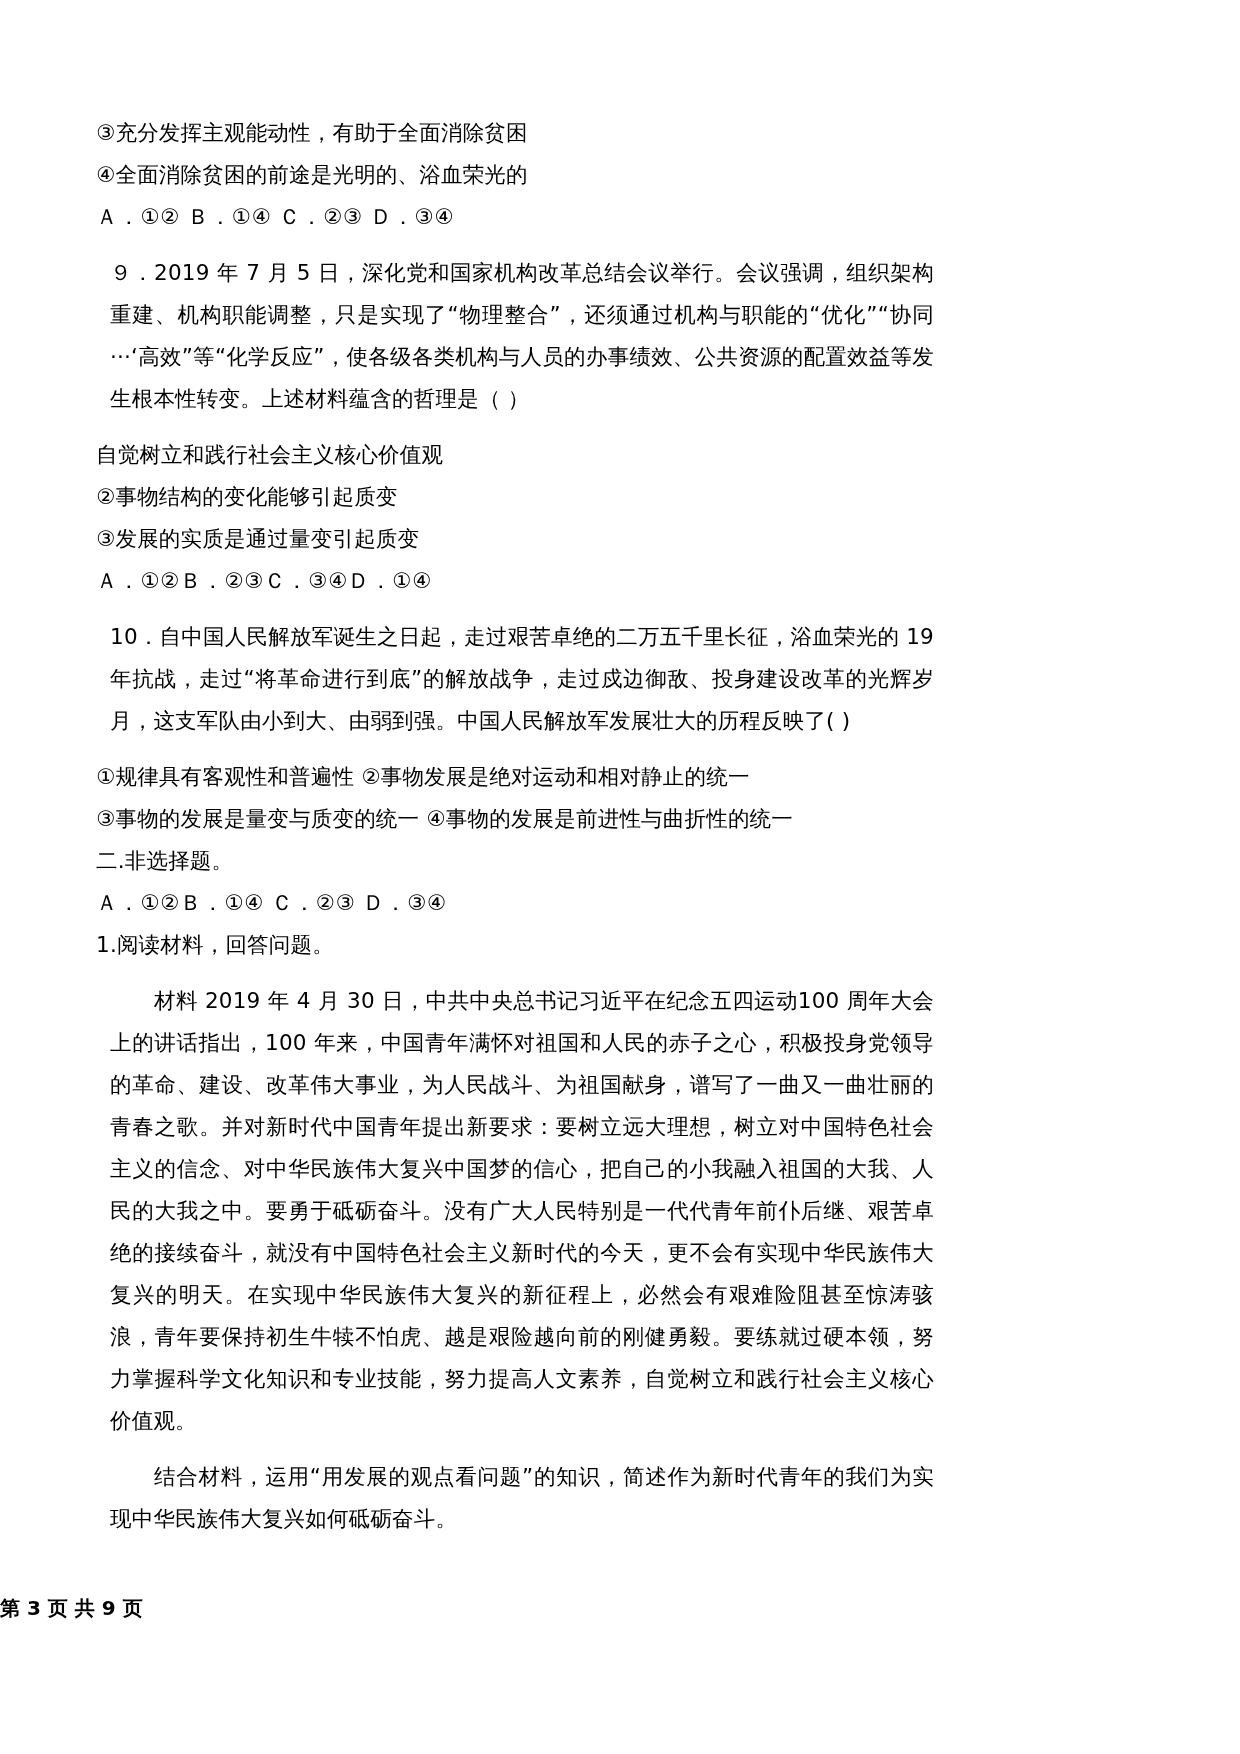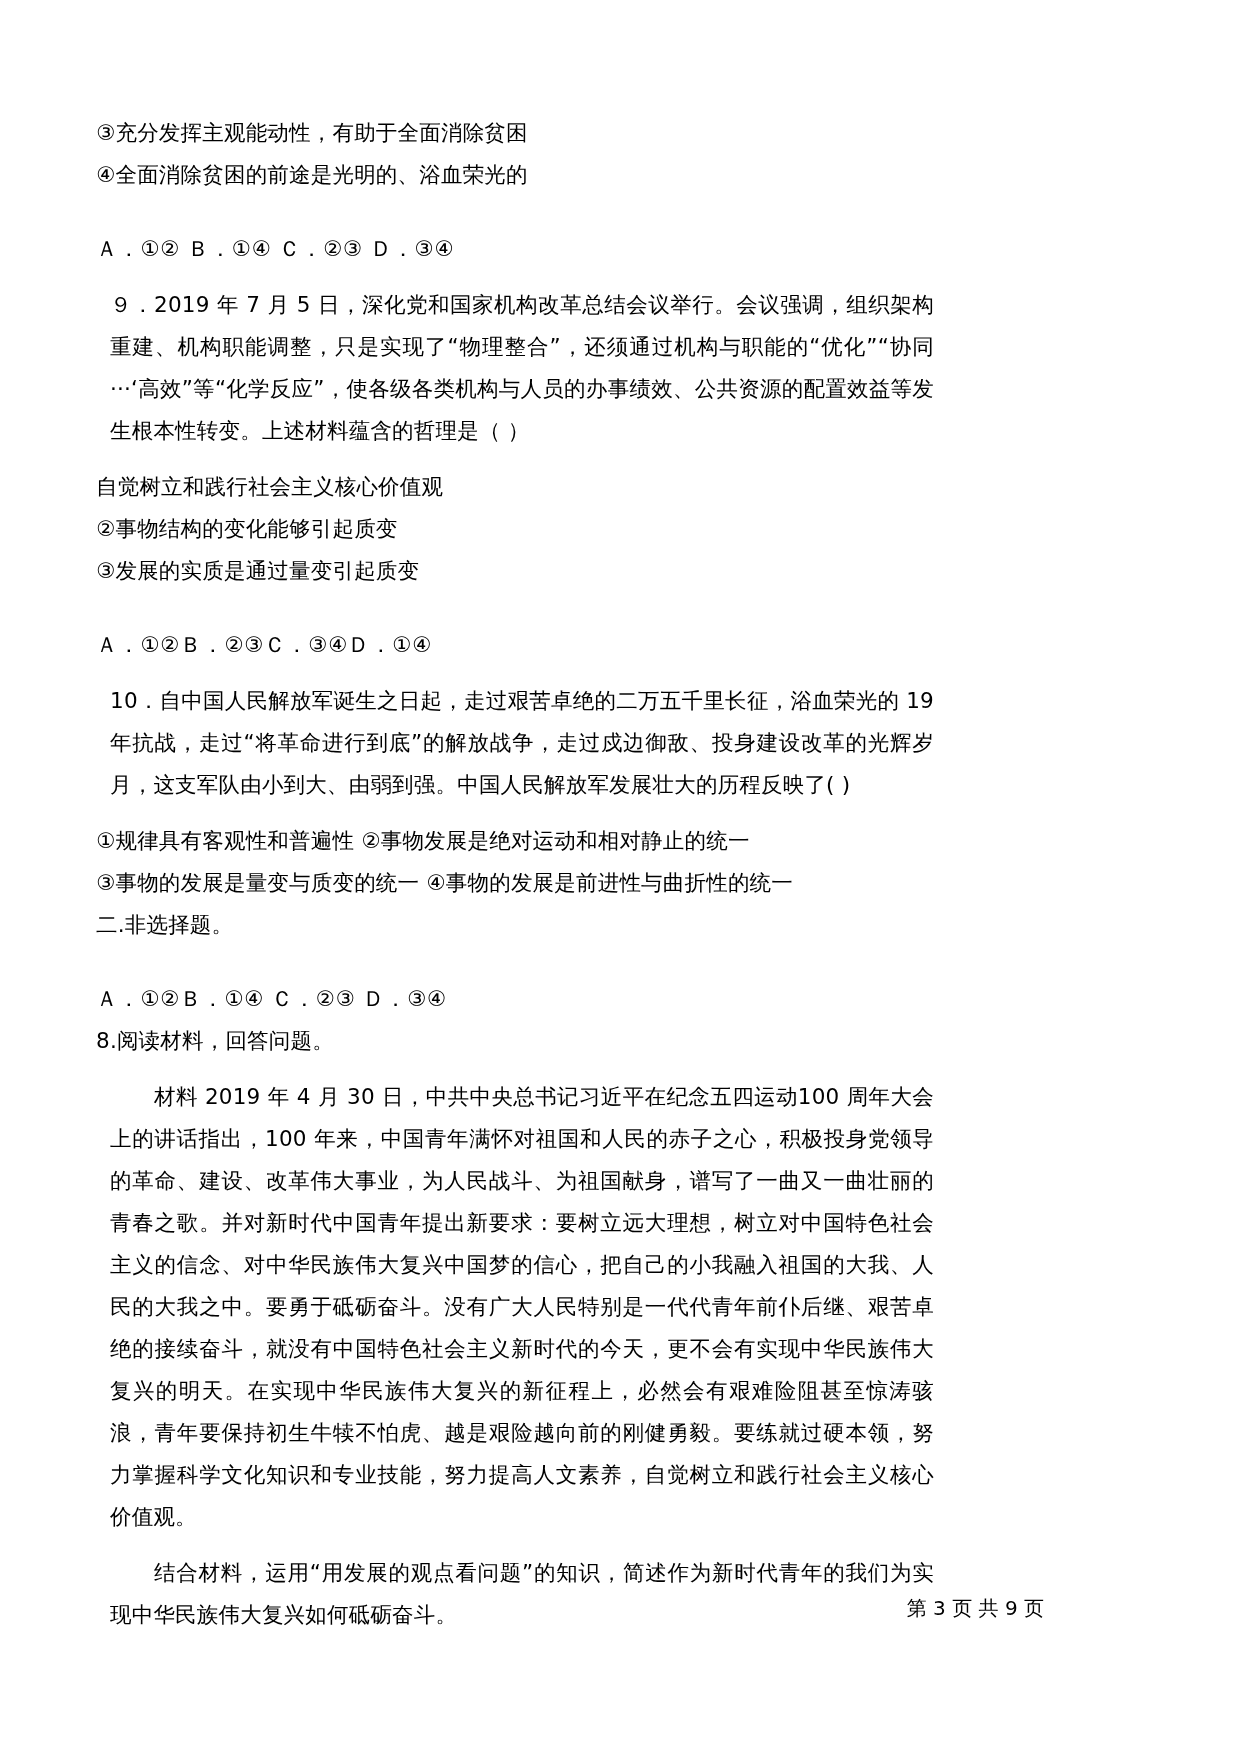--- a/index.html
+++ b/index.html
@@ -36,30 +36,30 @@
   .para {
     margin: 14px;
     padding: 0;
     text-indent: 0;
   }
   .indent2 {
     text-indent: 44px;
   }
   .opts {
     letter-spacing: 0.6px;
-    margin-top: 32px;
   }
   .footer {
     position: absolute;
     left: 0;
     right: 0;
     bottom: 132px;
-    text-align: right;
+    text-align: left;
     font-size: 20px;
     line-height: 28px;
+    font-weight: bold;
   }
 </style>
 </head>
 <body>
 
 <div class="page">
 
   <div class="body-text">
 
     <p class="line">③充分发挥主观能动性，有助于全面消除贫困</p>
@@ -71,21 +71,21 @@
     <p class="line">②事物结构的变化能够引起质变</p>
     <p class="line">③发展的实质是通过量变引起质变</p>
     <p class="line opts">Ａ．①②Ｂ．②③Ｃ．③④Ｄ．①④</p>
 
     <p class="para">10．自中国人民解放军诞生之日起，走过艰苦卓绝的二万五千里长征，浴血荣光的 19 年抗战，走过“将革命进行到底”的解放战争，走过戍边御敌、投身建设改革的光辉岁月，这支军队由小到大、由弱到强。中国人民解放军发展壮大的历程反映了(      )</p>
     <p class="line">①规律具有客观性和普遍性         ②事物发展是绝对运动和相对静止的统一</p>
     <p class="line">③事物的发展是量变与质变的统一   ④事物的发展是前进性与曲折性的统一</p>
     <p class="line">二.非选择题。</p>
 
     <p class="line opts">Ａ．①②Ｂ．①④   Ｃ．②③      Ｄ．③④</p>
-    <p class="line">8.阅读材料，回答问题。</p>
+    <p class="line">1.阅读材料，回答问题。</p>
     <p class="para indent2">材料  2019 年 4 月 30 日，中共中央总书记习近平在纪念五四运动100 周年大会上的讲话指出，100 年来，中国青年满怀对祖国和人民的赤子之心，积极投身党领导的革命、建设、改革伟大事业，为人民战斗、为祖国献身，谱写了一曲又一曲壮丽的青春之歌。并对新时代中国青年提出新要求：要树立远大理想，树立对中国特色社会主义的信念、对中华民族伟大复兴中国梦的信心，把自己的小我融入祖国的大我、人民的大我之中。要勇于砥砺奋斗。没有广大人民特别是一代代青年前仆后继、艰苦卓绝的接续奋斗，就没有中国特色社会主义新时代的今天，更不会有实现中华民族伟大复兴的明天。在实现中华民族伟大复兴的新征程上，必然会有艰难险阻甚至惊涛骇浪，青年要保持初生牛犊不怕虎、越是艰险越向前的刚健勇毅。要练就过硬本领，努力掌握科学文化知识和专业技能，努力提高人文素养，自觉树立和践行社会主义核心价值观。</p>
     <p class="para indent2">结合材料，运用“用发展的观点看问题”的知识，简述作为新时代青年的我们为实现中华民族伟大复兴如何砥砺奋斗。</p>
 
   </div>
 
   <div class="footer">第 3 页 共 9 页</div>
 
 </div>
 
 </body></html>

